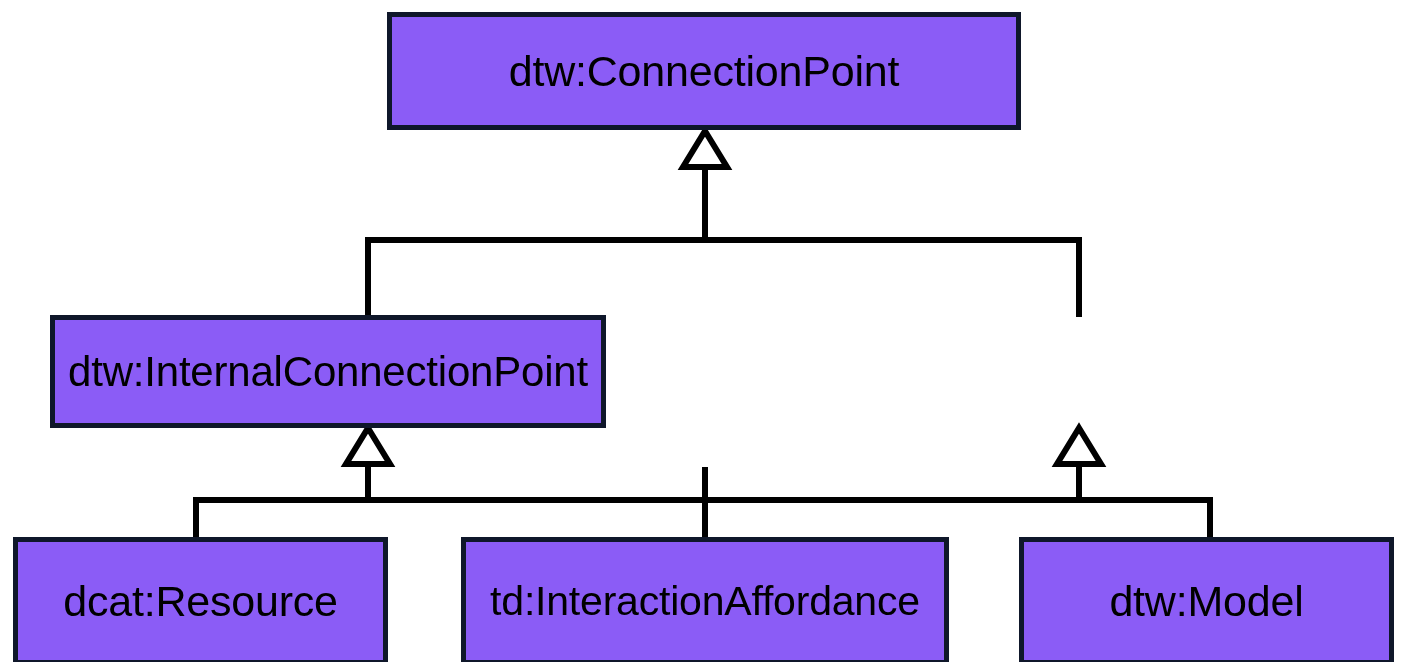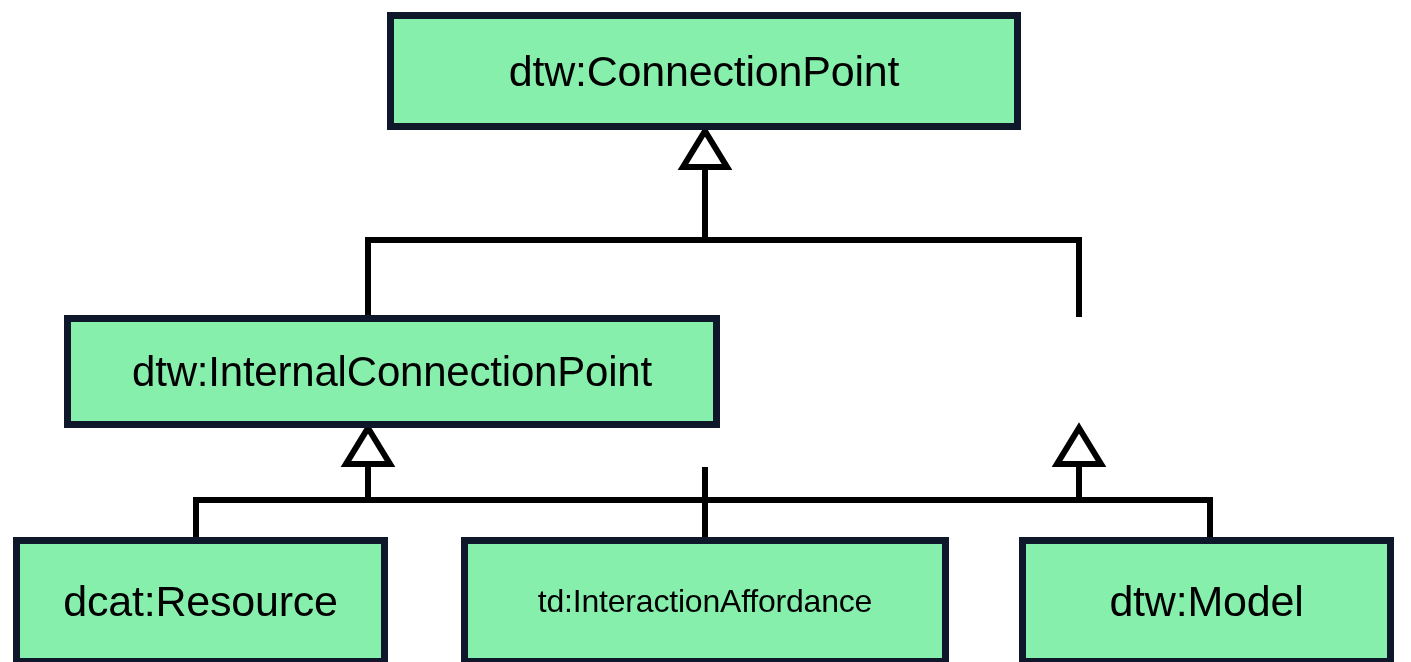--- a/index.html
+++ b/index.html
@@ -21,45 +21,45 @@
   #connector-layer {
     position: absolute;
     left: 0;
     top: 0;
     width: 1411px;
     height: 662px;
   }
   .uml-class-box {
     position: absolute;
     box-sizing: border-box;
-    background: #86efac;
-    border: 7px solid #0f172a;
+    background: #8b5cf6;
+    border: 5px solid #0f172a;
     display: flex;
     align-items: center;
     justify-content: center;
     z-index: 5;
   }
   .uml-class-name {
     color: #000000;
     font-family: "Liberation Sans", sans-serif;
     font-weight: 400;
     line-height: 1;
     white-space: nowrap;
     letter-spacing: -0.2px;
   }
   .size-lg { font-size: 43px; }
   .size-md { font-size: 42px; }
-  .size-sm { font-size: 32px; }
+  .size-sm { font-size: 41px; }
 
   
   .box-connection-point {
     left: 387px; top: 12px; width: 634px; height: 118px;
   }
   .box-internal-connection-point {
-    left: 64px; top: 315px; width: 656px; height: 113px;
+    left: 50px; top: 315px; width: 556px; height: 113px;
   }
   .box-external-connection-point {
     left: 760px; top: 315px; width: 637px; height: 113px;
   }
   .box-dcat-resource {
     left: 13px; top: 537px; width: 375px; height: 128px;
   }
   .box-td-interaction-affordance {
     left: 461px; top: 537px; width: 488px; height: 128px;
   }

